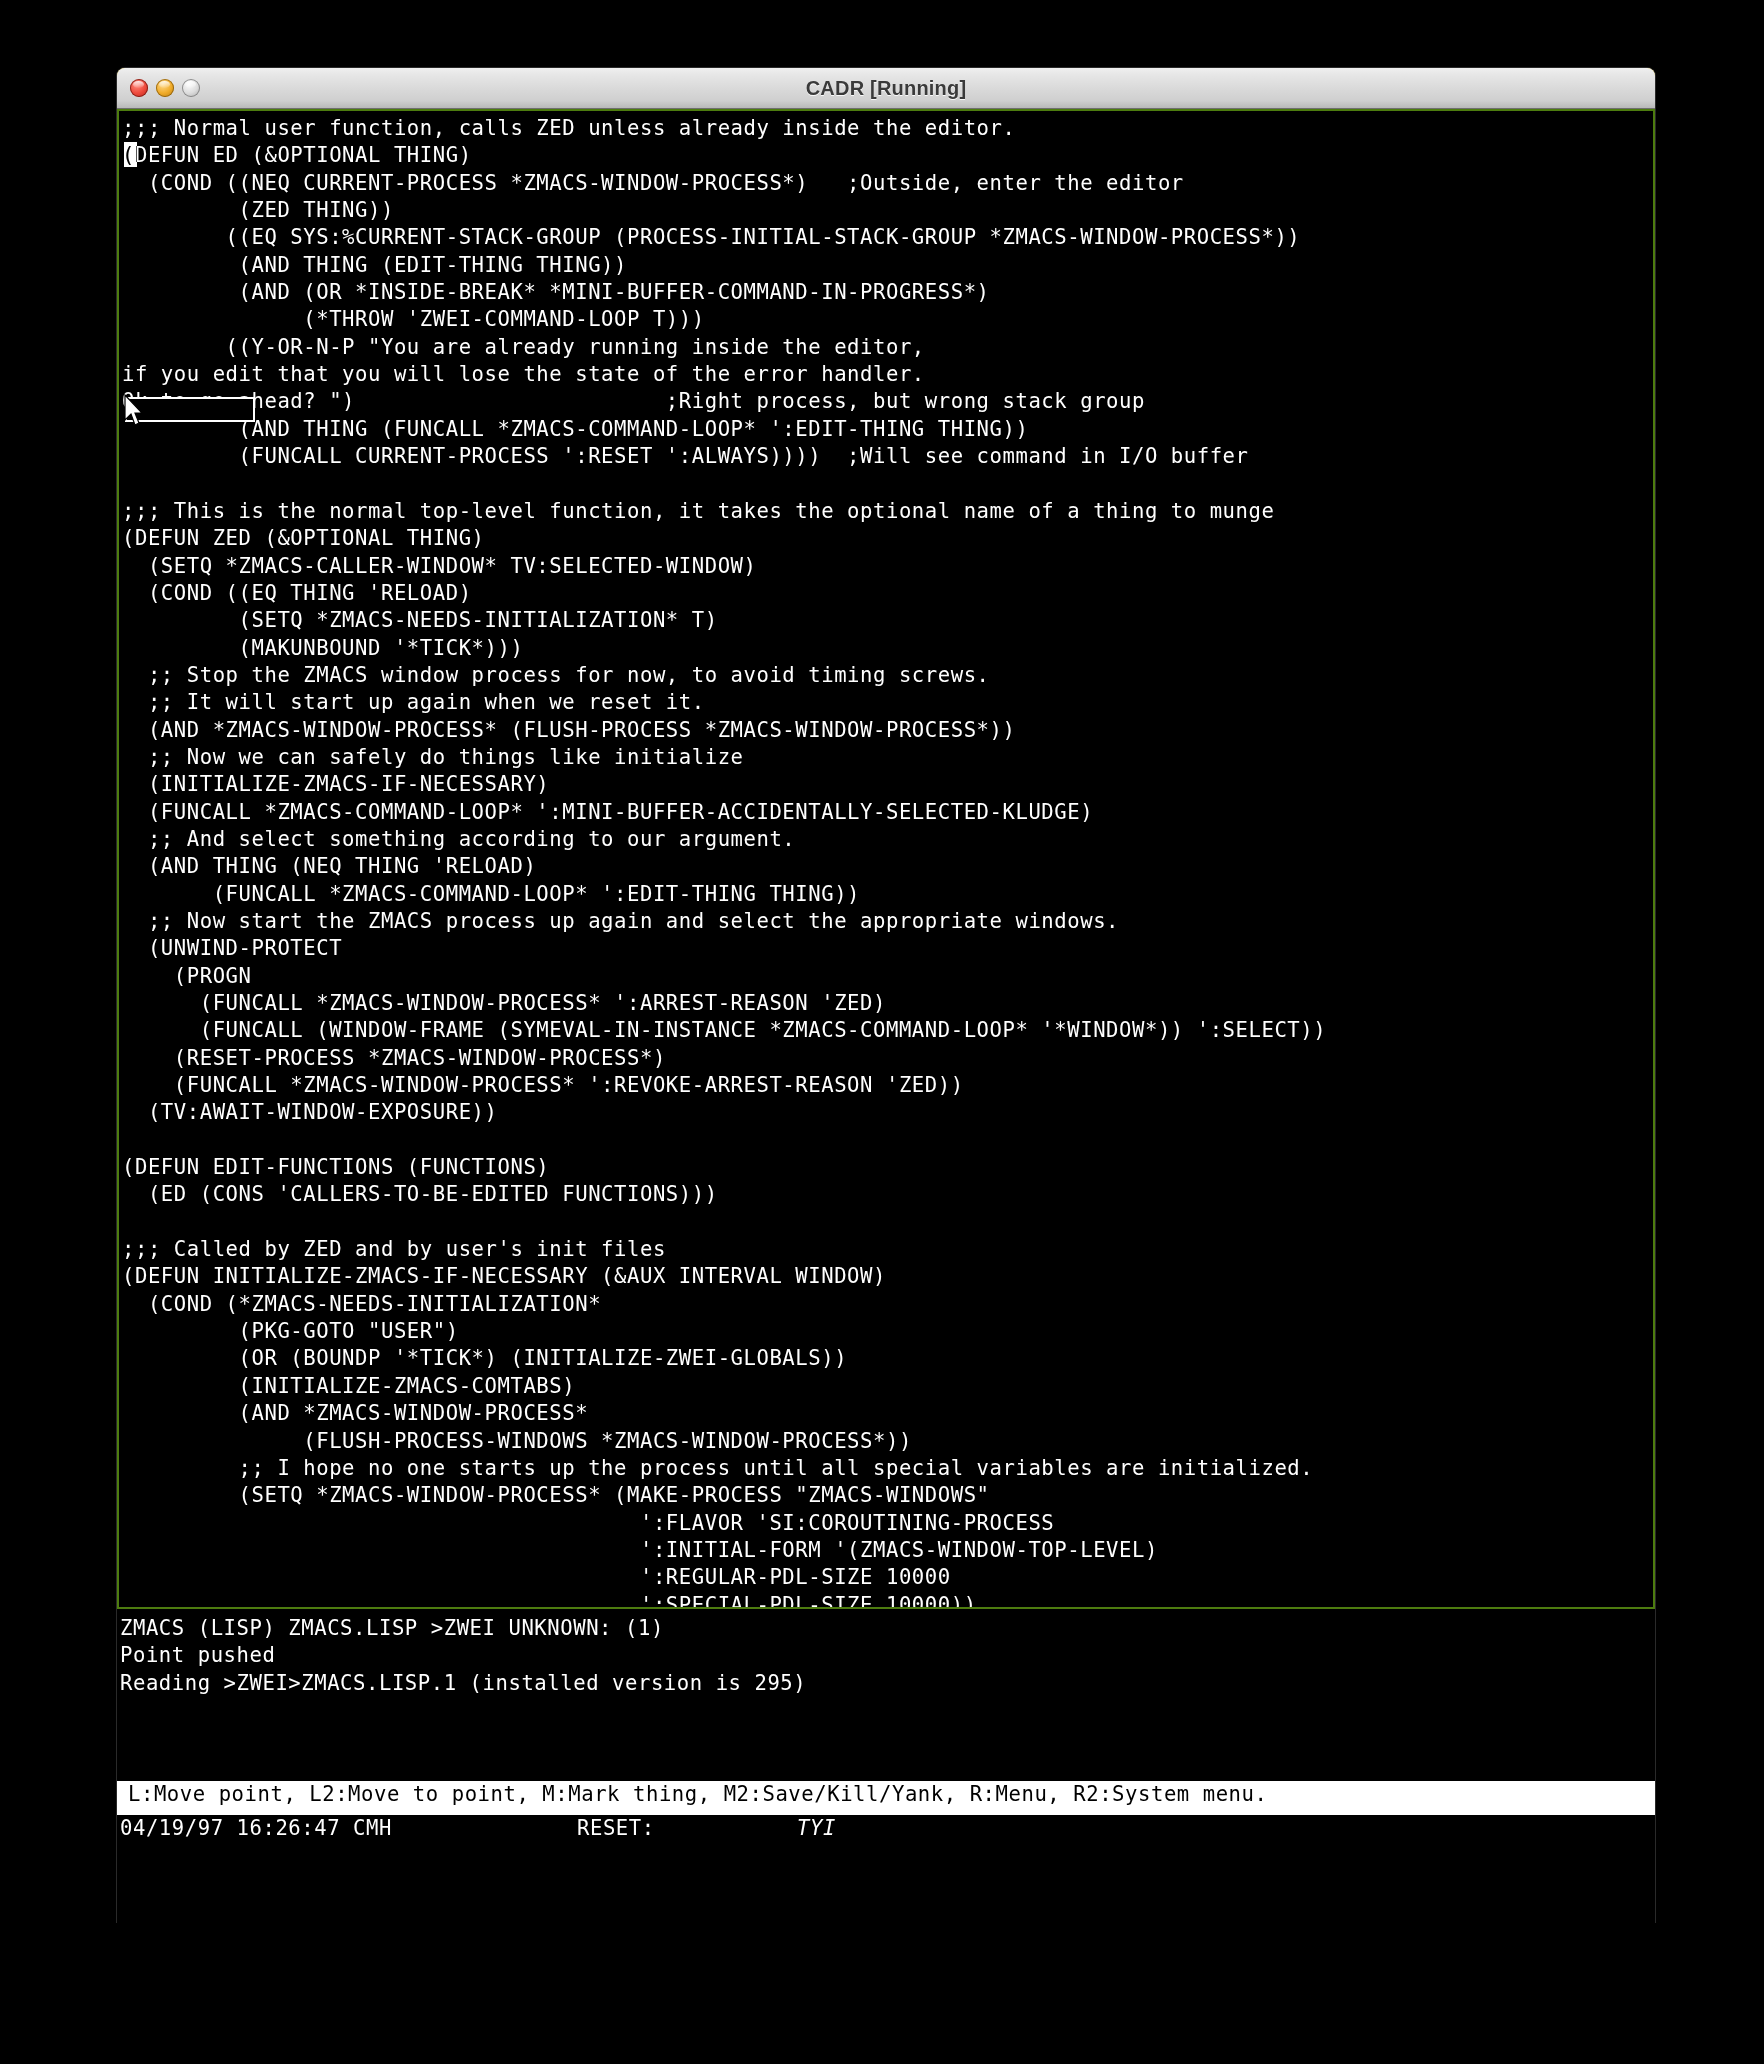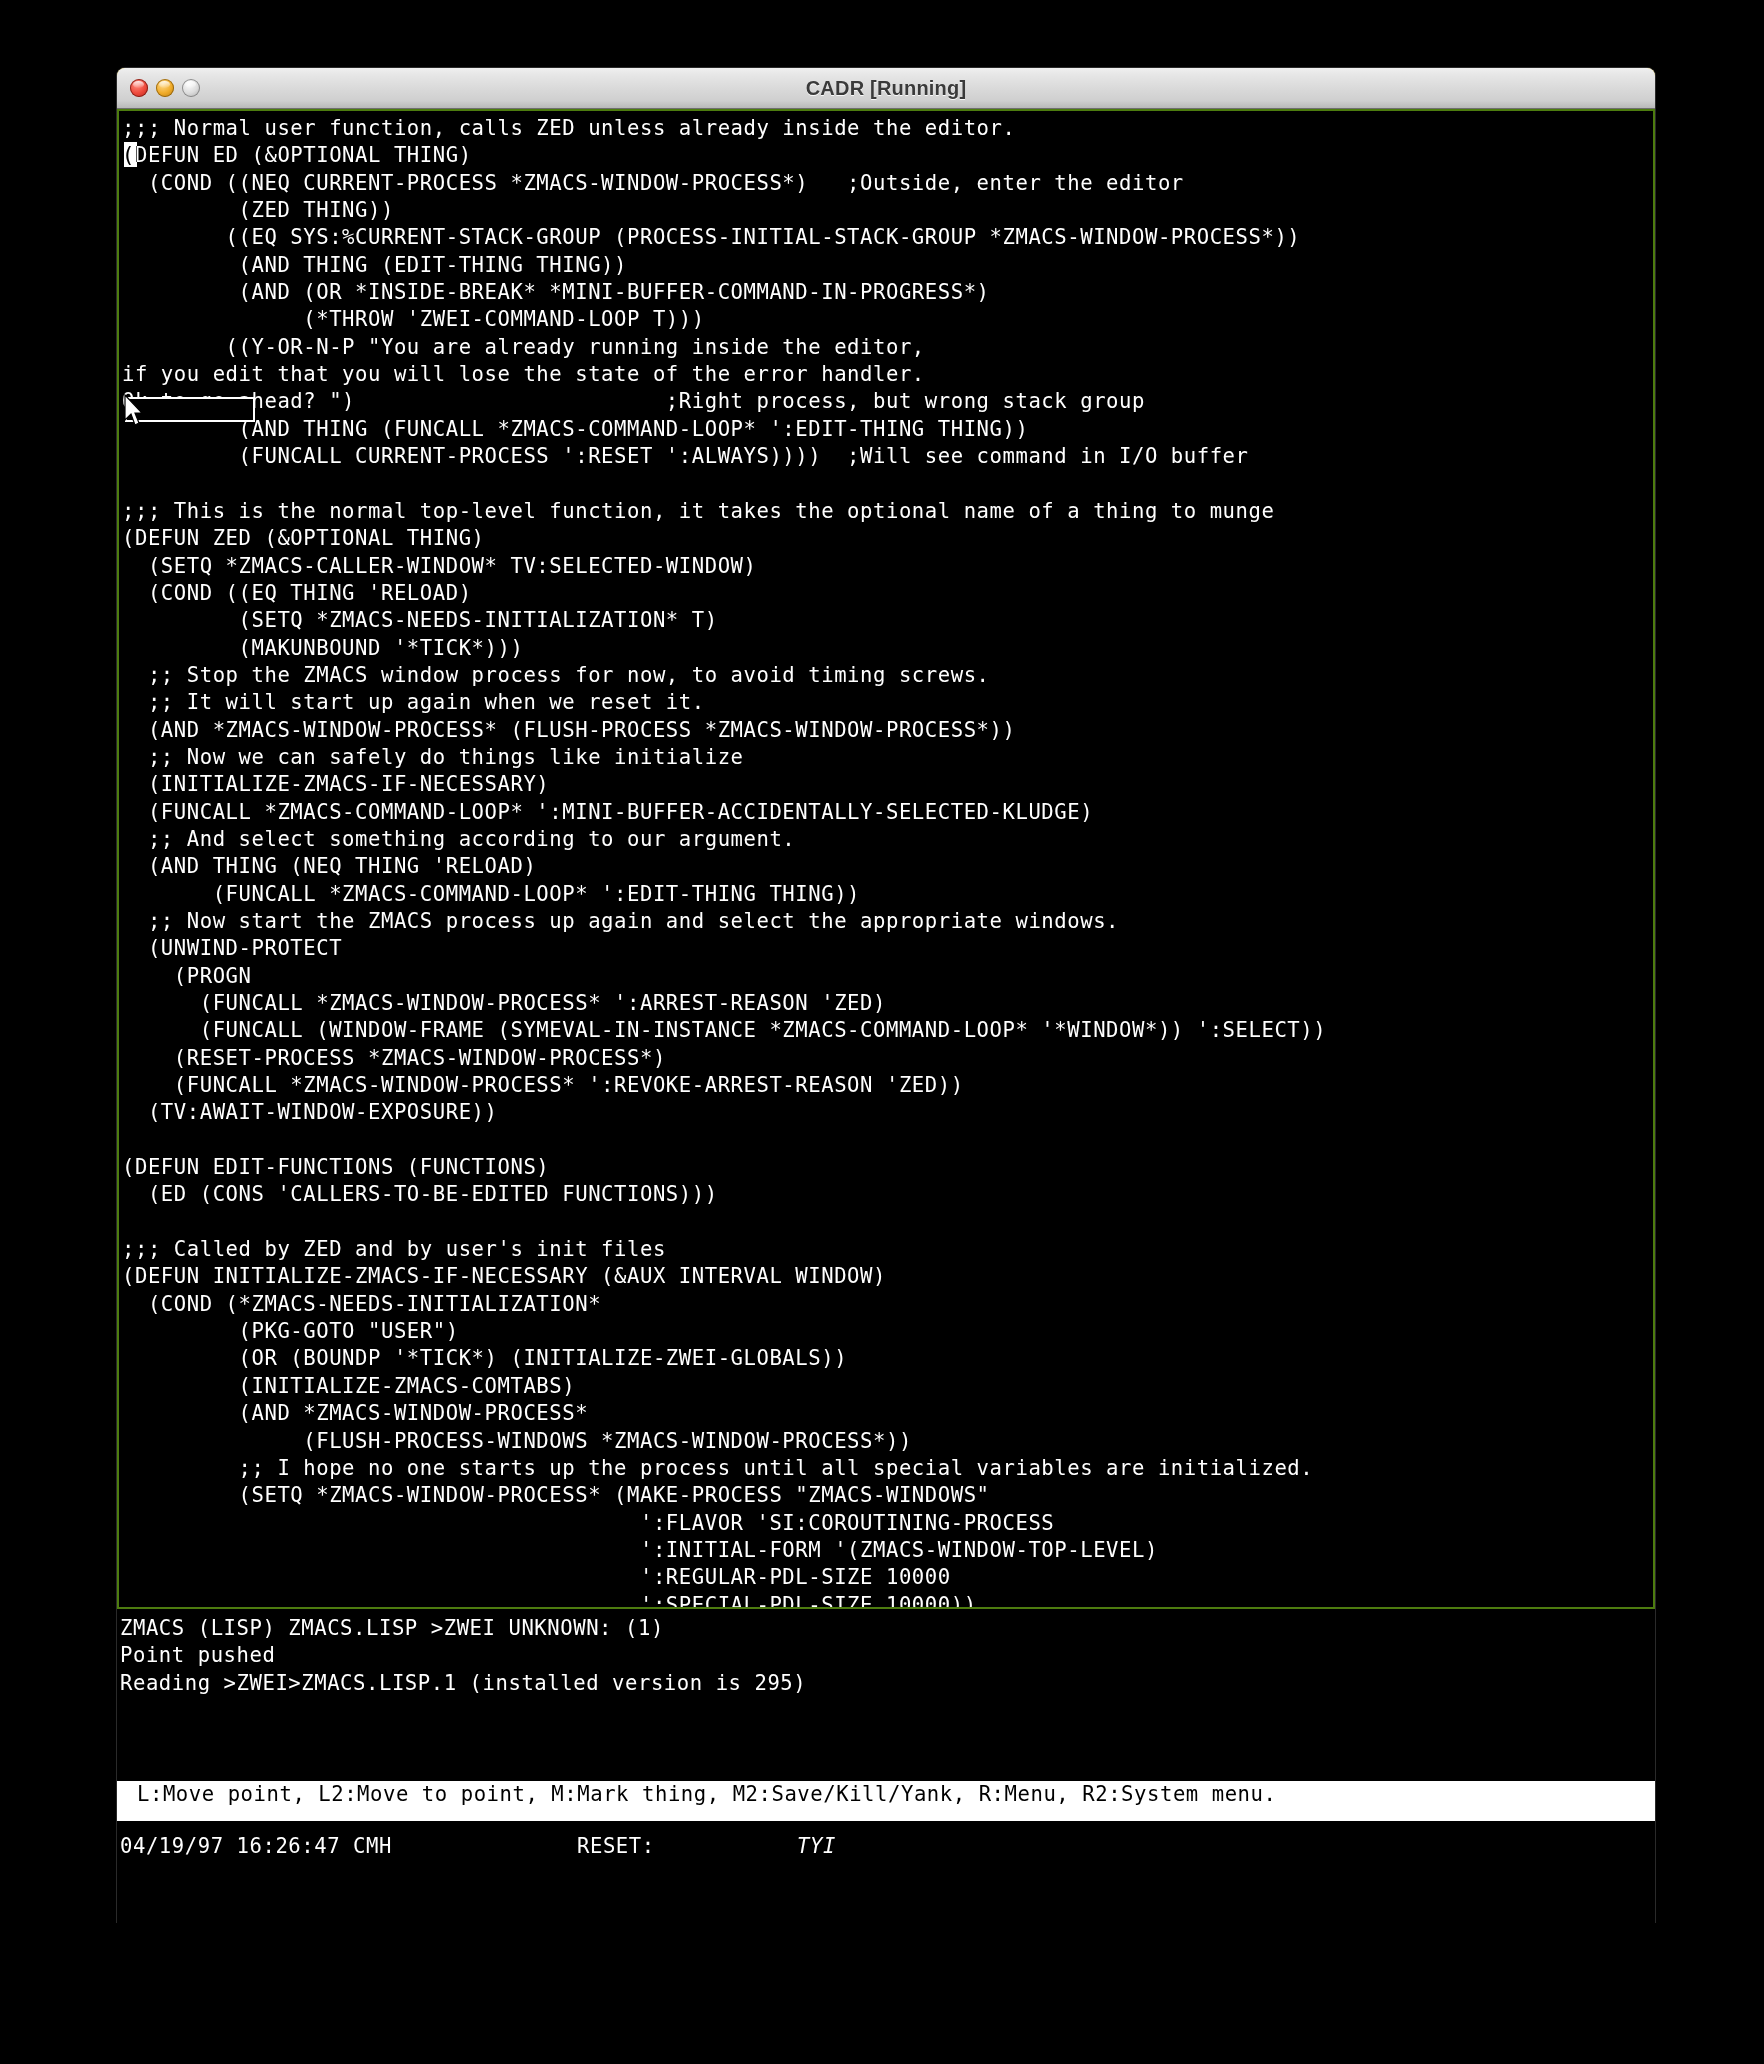--- a/index.html
+++ b/index.html
@@ -188,39 +188,39 @@
     left: 0;
     top: 1672px;
     width: 1538px;
   }
   #mouse-doc-line {
     background: #ffffff;
     color: #000000;
     font-family: "DejaVu Sans Mono", monospace;
     font-size: 20.6px;
     line-height: 26px;
-    height: 40px;
+    height: 34px;
     white-space: pre;
-    padding-left: 20px;
+    padding-left: 11px;
     letter-spacing: 0.55px;
     overflow: hidden;
   }
   #status-line {
     position: relative;
     background: #000000;
     color: #ffffff;
     font-family: "DejaVu Sans Mono", monospace;
     font-size: 20.6px;
     line-height: 27px;
     height: 27px;
     white-space: pre;
     padding-left: 3px;
     letter-spacing: 0.55px;
   }
-  #status-line span { position: absolute; top: 12px; text-align: center; }
+  #status-line span { position: absolute; top: 0; text-align: center; }
   .sl-datetime { left: 3px; }
   .sl-package  { left: 460px; }
   .sl-state    { left: 680px; font-style: italic; }
 </style>
 </head>
 <body>
 
 <div id="desktop">
 
   <div id="cadr-window">

